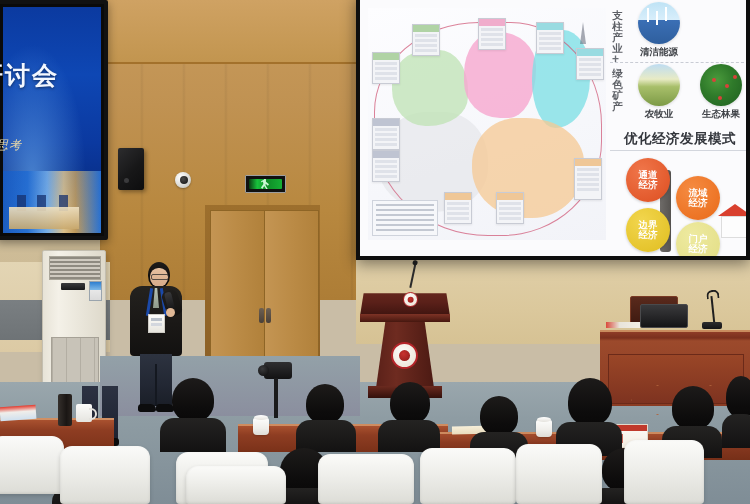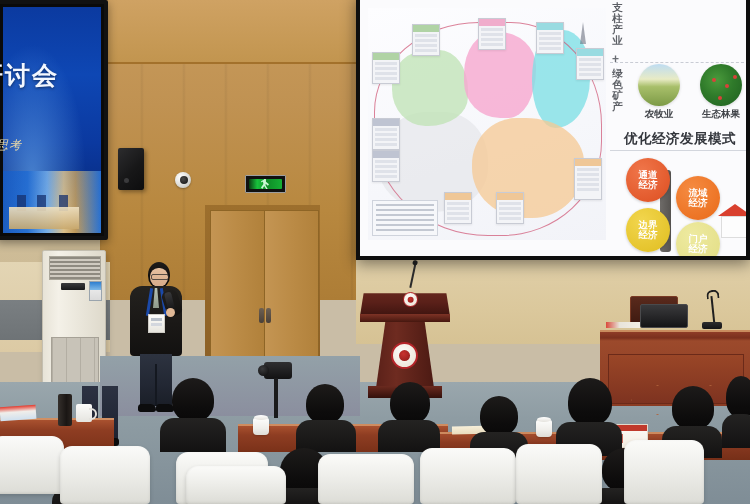--- a/index.html
+++ b/index.html
@@ -232,21 +232,21 @@
     border-bottom:22px solid #6c7280;opacity:.6;
   }
 
   
   .ind{position:absolute;left:250px;top:4px;width:144px;height:124px;}
   .ind-col-label{
     position:absolute;width:15px;text-align:center;
     font-size:10.5px;font-weight:bold;color:#5d6066;line-height:1.04;
     letter-spacing:0;
   }
-  .ind-col-label.a{left:0px;top:0;}
+  .ind-col-label.a{left:0px;top:8px;}
   .ind-col-label.b{left:0px;top:66px;}
   .ind-plus{
     position:absolute;left:2px;top:50px;font-size:12px;font-weight:bold;color:#6a6d73;
   }
   .ind-cell{position:absolute;width:58px;text-align:center;}
   .ind-cell .pic{
     width:42px;height:42px;border-radius:50%;margin:0 auto;
     box-shadow:0 1px 3px rgba(0,0,0,.14);
   }
   .ind-cell .cap{
@@ -737,20 +737,24 @@
           </div>
         </div>
       </div>
 
       <div class="ind">
         <div class="ind-col-label a">支柱产业</div>
         <div class="ind-plus">+</div>
         <div class="ind-col-label b">绿色矿产</div>
         <div class="ind-divider"></div>
 
+        <div class="ind-cell" style="left:20px;top:0px;">
+          <div class="pic pic-energy"></div>
+          <div class="cap">清洁能源</div>
+        </div>
         <div class="ind-cell" style="left:20px;top:62px;">
           <div class="pic pic-farm"></div>
           <div class="cap">农牧业</div>
         </div>
         <div class="ind-cell" style="left:82px;top:62px;">
           <div class="pic pic-forest"></div>
           <div class="cap">生态林果</div>
         </div>
       </div>
 

